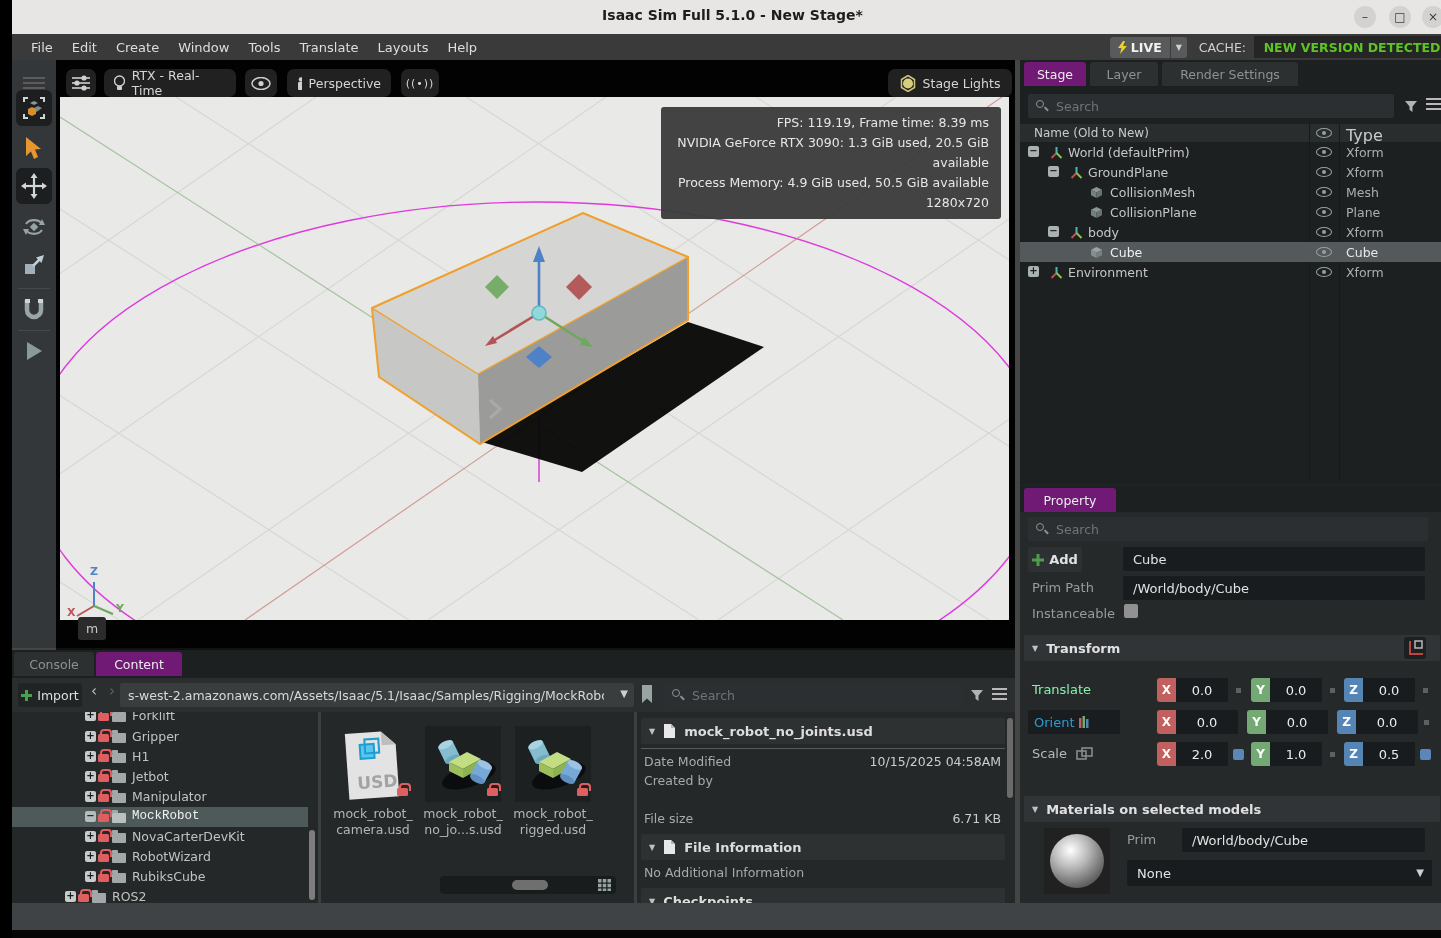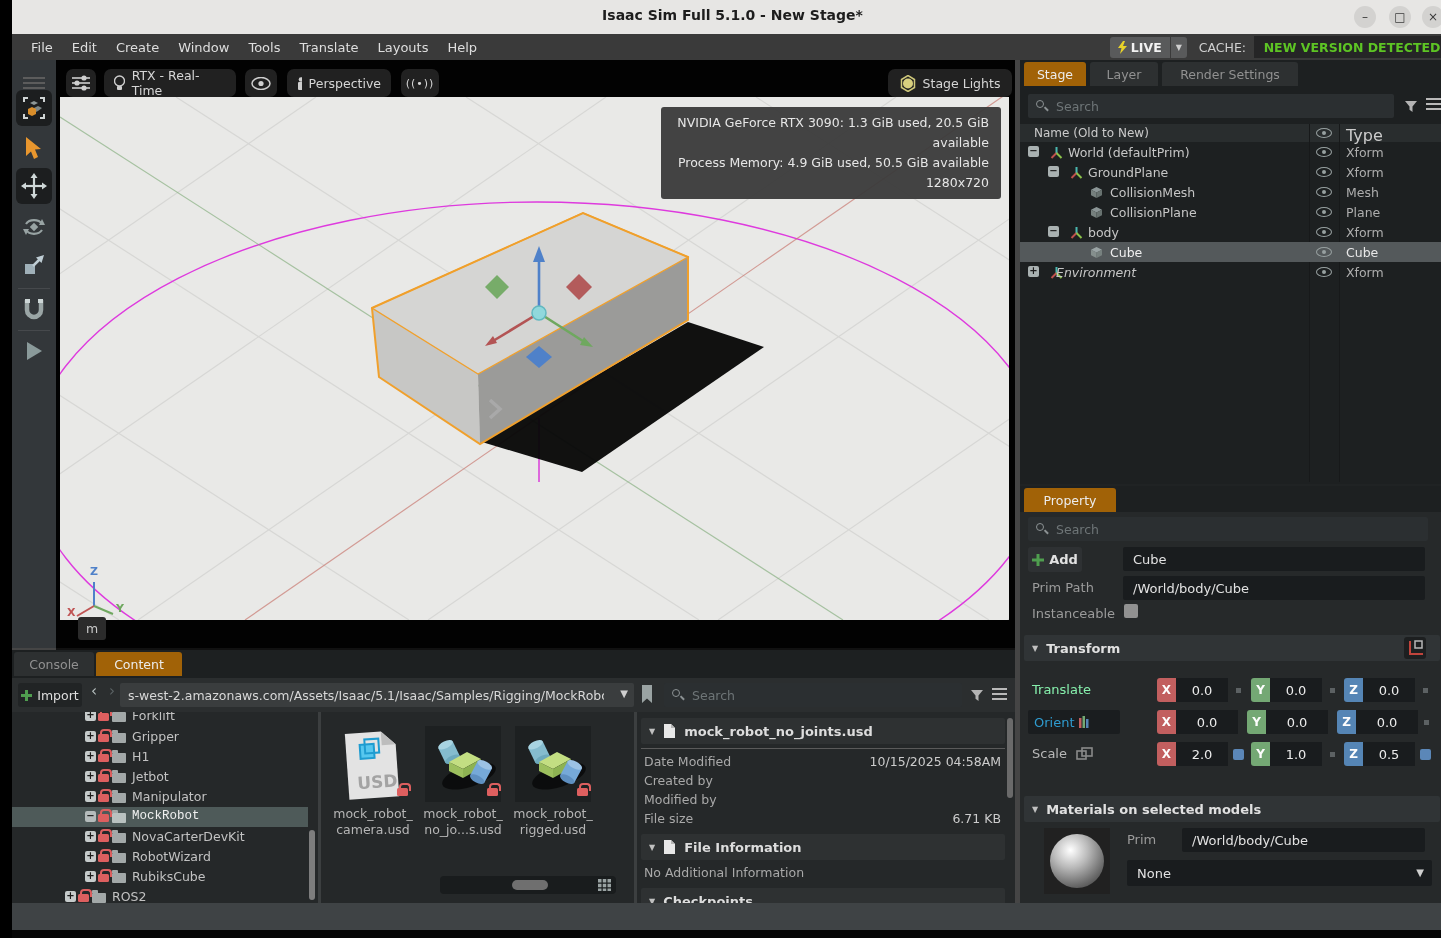--- a/index.html
+++ b/index.html
@@ -25,21 +25,21 @@
   .grip{width:22px;height:12px;border-top:2px solid #5c5c5c;border-bottom:2px solid #5c5c5c;}
   .grip::after{content:"";display:block;margin-top:3px;height:2px;background:#5c5c5c;}
   
   .vpill{position:absolute;top:69px;height:28px;background:rgba(35,35,35,.95);border-radius:7px;display:flex;align-items:center;justify-content:center;gap:7px;color:#d6d6d6;font-size:12.5px;padding:0 10px;}
   .stats{position:absolute;left:649px;top:107px;width:340px;background:rgba(58,58,58,.95);border-radius:3px;padding:6px 12px;text-align:right;}
   .stats div{color:#e6e6e6;font-size:12.5px;line-height:20px;}
   .mbtn{position:absolute;left:66px;top:617px;width:28px;height:23px;background:#2b2b2b;border-radius:3px;color:#c9c9c9;font-size:12.5px;text-align:center;line-height:23px;}
   .axlbl{position:absolute;font-size:11px;font-weight:bold;}
   
   .tab{position:absolute;height:24px;border-radius:3px 3px 0 0;font-size:12.5px;display:flex;align-items:center;justify-content:center;}
-  .tab.on{background:#a16207;color:#ececec;}
+  .tab.on{background:#701a75;color:#ececec;}
   .tab.off{background:#2d3031;color:#919191;}
   .searchbox{position:absolute;height:24px;background:#2b2f31;border-radius:2px;}
   .searchbox input{position:absolute;left:26px;top:0;width:calc(100% - 30px);height:100%;background:transparent;border:none;outline:none;color:#dcdcdc;font-size:12.5px;}
   .searchbox input::placeholder{color:#6e7577;}
   .mag{position:absolute;left:8px;top:6px;width:8px;height:8px;border:1.5px solid #8c9294;border-radius:50%;}
   .mag::after{content:"";position:absolute;left:7px;top:7px;width:5px;height:1.5px;background:#8c9294;transform:rotate(45deg);}
   .burger{position:absolute;width:15px;height:2px;background:#b9b9b9;box-shadow:0 5px 0 #b9b9b9,0 10px 0 #b9b9b9;}
   .exp{position:absolute;width:11px;height:11px;background:#a9b1b1;border-radius:2px;color:#1b1b1b;font-size:10px;line-height:10px;text-align:center;font-weight:bold;top:4px;}
   .eyei{position:absolute;width:16px;height:10px;border:1px solid #97a0a0;border-radius:50%;}
   .eyei::after{content:"";position:absolute;left:5px;top:2px;width:4px;height:4px;border-radius:50%;background:#97a0a0;}
@@ -261,20 +261,21 @@
   </div>
   <div class="vpill" style="left:876px;width:124px;">
     <svg width="16" height="17">
       <polygon points="8,0.5 14.5,4.5 14.5,12.5 8,16.5 1.5,12.5 1.5,4.5" fill="none" stroke="#cfc87a" stroke-width="1.5"></polygon>
       <circle cx="8" cy="8.5" r="5" fill="#d8cf7e"></circle>
     </svg>
     <span>Stage Lights</span>
   </div>
 
   <div class="stats">
+    <div>FPS: 119.19, Frame time: 8.39 ms</div>
     <div>NVIDIA GeForce RTX 3090: 1.3 GiB used, 20.5 GiB available</div>
     <div>Process Memory: 4.9 GiB used, 50.5 GiB available</div>
     <div>1280x720</div>
   </div>
 
   <div class="abs" style="left:56px;top:568px;width:70px;height:52px;">
     <svg width="70" height="52">
       <line x1="26" y1="38" x2="26" y2="14" stroke="#4f81c9" stroke-width="2"></line>
       <line x1="26" y1="38" x2="9" y2="48" stroke="#c05555" stroke-width="2"></line>
       <line x1="26" y1="38" x2="45" y2="46" stroke="#6fa85f" stroke-width="2"></line>
@@ -372,21 +373,21 @@
         <span class="eyei" style="left:296px;top:5px;"></span>
         <span class="tp" style="color:#e8e8e8;">Cube</span>
       </div>
       <div class="srow" style="top:202px;">
         <span class="exp" style="left:8px;">+</span>
         <svg class="abs" style="left:30px;top:4px;" width="13" height="13">
             <line x1="6.5" y1="1" x2="6.5" y2="7" stroke="#4ab8b0" stroke-width="2"></line>
             <line x1="6.5" y1="7" x2="1.5" y2="12" stroke="#c0504d" stroke-width="2"></line>
             <line x1="6.5" y1="7" x2="11.5" y2="12" stroke="#8bc34a" stroke-width="2"></line>
           </svg>
-        <span class="nm" style="left:36px;font-style:italic;">Environment</span>
+        <span class="nm" style="left:48px;">Environment</span>
         <span class="eyei" style="left:296px;top:5px;"></span>
         <span class="tp">Xform</span>
       </div>
       <div class="abs" style="left:424px;top:64px;width:8px;height:358px;background:#272a2b;"></div>
     </div>
 
     <div class="abs" style="left:0;top:426px;width:433px;height:417px;background:#26292a;">
       <div class="abs" style="left:0;top:0;width:433px;height:26px;background:#1d2021;"></div>
       <div class="tab on" style="left:4px;top:2px;width:92px;">Property</div>
 
@@ -675,24 +676,20 @@
       </div>
       <div class="abs" style="left:629px;top:36px;width:364px;height:1px;background:#5a5a5a;"></div>
       <div class="drow" style="top:41px;">
         <span class="dl">Date Modified</span>
           <span class="dv">10/15/2025 04:58AM</span>
       </div>
       <div class="drow" style="top:60px;">
         <span class="dl">Created by</span>
           <span class="dv"></span>
       </div>
-      <div class="drow" style="top:79px;">
-        <span class="dl">Modified by</span>
-          <span class="dv"></span>
-      </div>
       <div class="drow" style="top:98px;">
         <span class="dl">File size</span>
           <span class="dv">6.71 KB</span>
       </div>
       <div class="dhdr" style="top:111px;top:122px;">
         <span class="caret">▼</span>
         <svg width="13" height="16">
             <path d="M1 1 H8 L12 5 V15 H1 Z" fill="#e8e8e8"></path>
             <path d="M8 1 L12 5 H8 Z" fill="#b5b5b5"></path>
           </svg>

